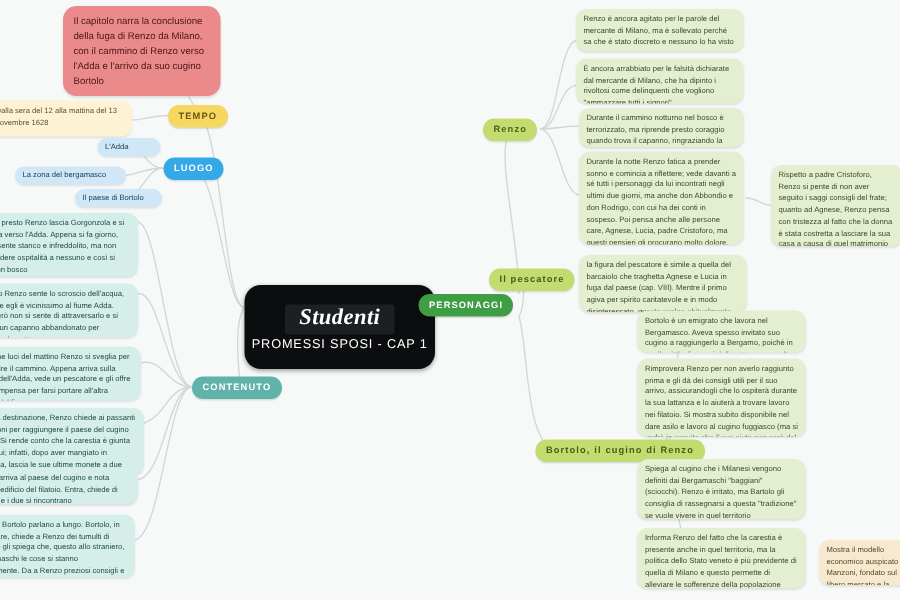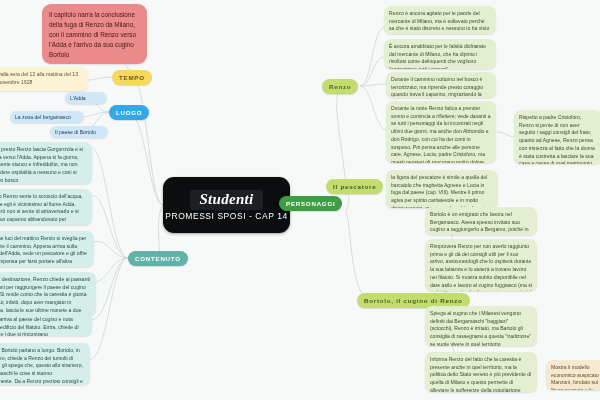--- a/index.html
+++ b/index.html
@@ -7,21 +7,21 @@
     width:600px;height:400px;overflow:hidden;position:relative;
     background:#f7f9f9;
     font-family:"Liberation Sans", sans-serif;
     -webkit-font-smoothing:antialiased;
   }
   #canvas{position:absolute;inset:0;overflow:hidden;}
   svg.links{position:absolute;left:0;top:0;width:600px;height:400px;pointer-events:none;}
 
   
   .center-node{
-    position:absolute;left:163px;top:177px;width:127px;height:56px;
+    position:absolute;left:163px;top:190px;width:127px;height:56px;
     background:#0b0d0f;border-radius:11px;
     box-shadow:0 1px 3px rgba(0,0,0,.35);
     display:flex;flex-direction:column;align-items:center;justify-content:center;
     gap:2px;
   }
   .center-logo{
     font-family:"Liberation Serif", serif;
     font-style:italic;font-weight:700;font-size:15px;color:#ffffff;
     letter-spacing:.3px;line-height:1;
     background:#1c1f23;padding:2px 9px 3px 9px;border-radius:2px;
@@ -106,21 +106,21 @@
       <path d="M440 300 C 450 300, 448 222, 458 221"></path>
       <path d="M440 300 C 450 300, 448 268, 458 267"></path>
       <path d="M440 300 C 450 300, 450 322, 460 324"></path>
       <path d="M440 300 C 450 300, 450 362, 460 364"></path>
       <path d="M562 372 C 570 372, 570 374, 578 374"></path>
     </g>
   </svg>
 
   <div class="center-node">
     <div class="center-logo">Studenti</div>
-    <div class="center-sub">PROMESSI SPOSI - CAP 14</div>
+    <div class="center-sub">PROMESSI SPOSI - CAP 1</div>
   </div>
 
   <div class="leaf red" style="left:42px;top:4px;width:105px;height:60px;">Il capitolo narra la conclusione della fuga di Renzo da Milano, con il cammino di Renzo verso l'Adda e l'arrivo da suo cugino Bortolo</div>
 
   <div class="pill tempo">TEMPO</div>
   <div class="leaf cream" style="left:-8px;top:67px;width:96px;height:24px;">Dalla sera del 12 alla mattina del 13 novembre 1628</div>
 
   <div class="pill luogo">LUOGO</div>
   <div class="leaf blue" style="left:65px;top:92px;width:42px;height:12px;padding:3px 5px;">L'Adda</div>
   <div class="leaf blue" style="left:10px;top:111px;width:74px;height:12px;padding:3px 5px;">La zona del bergamasco</div>

